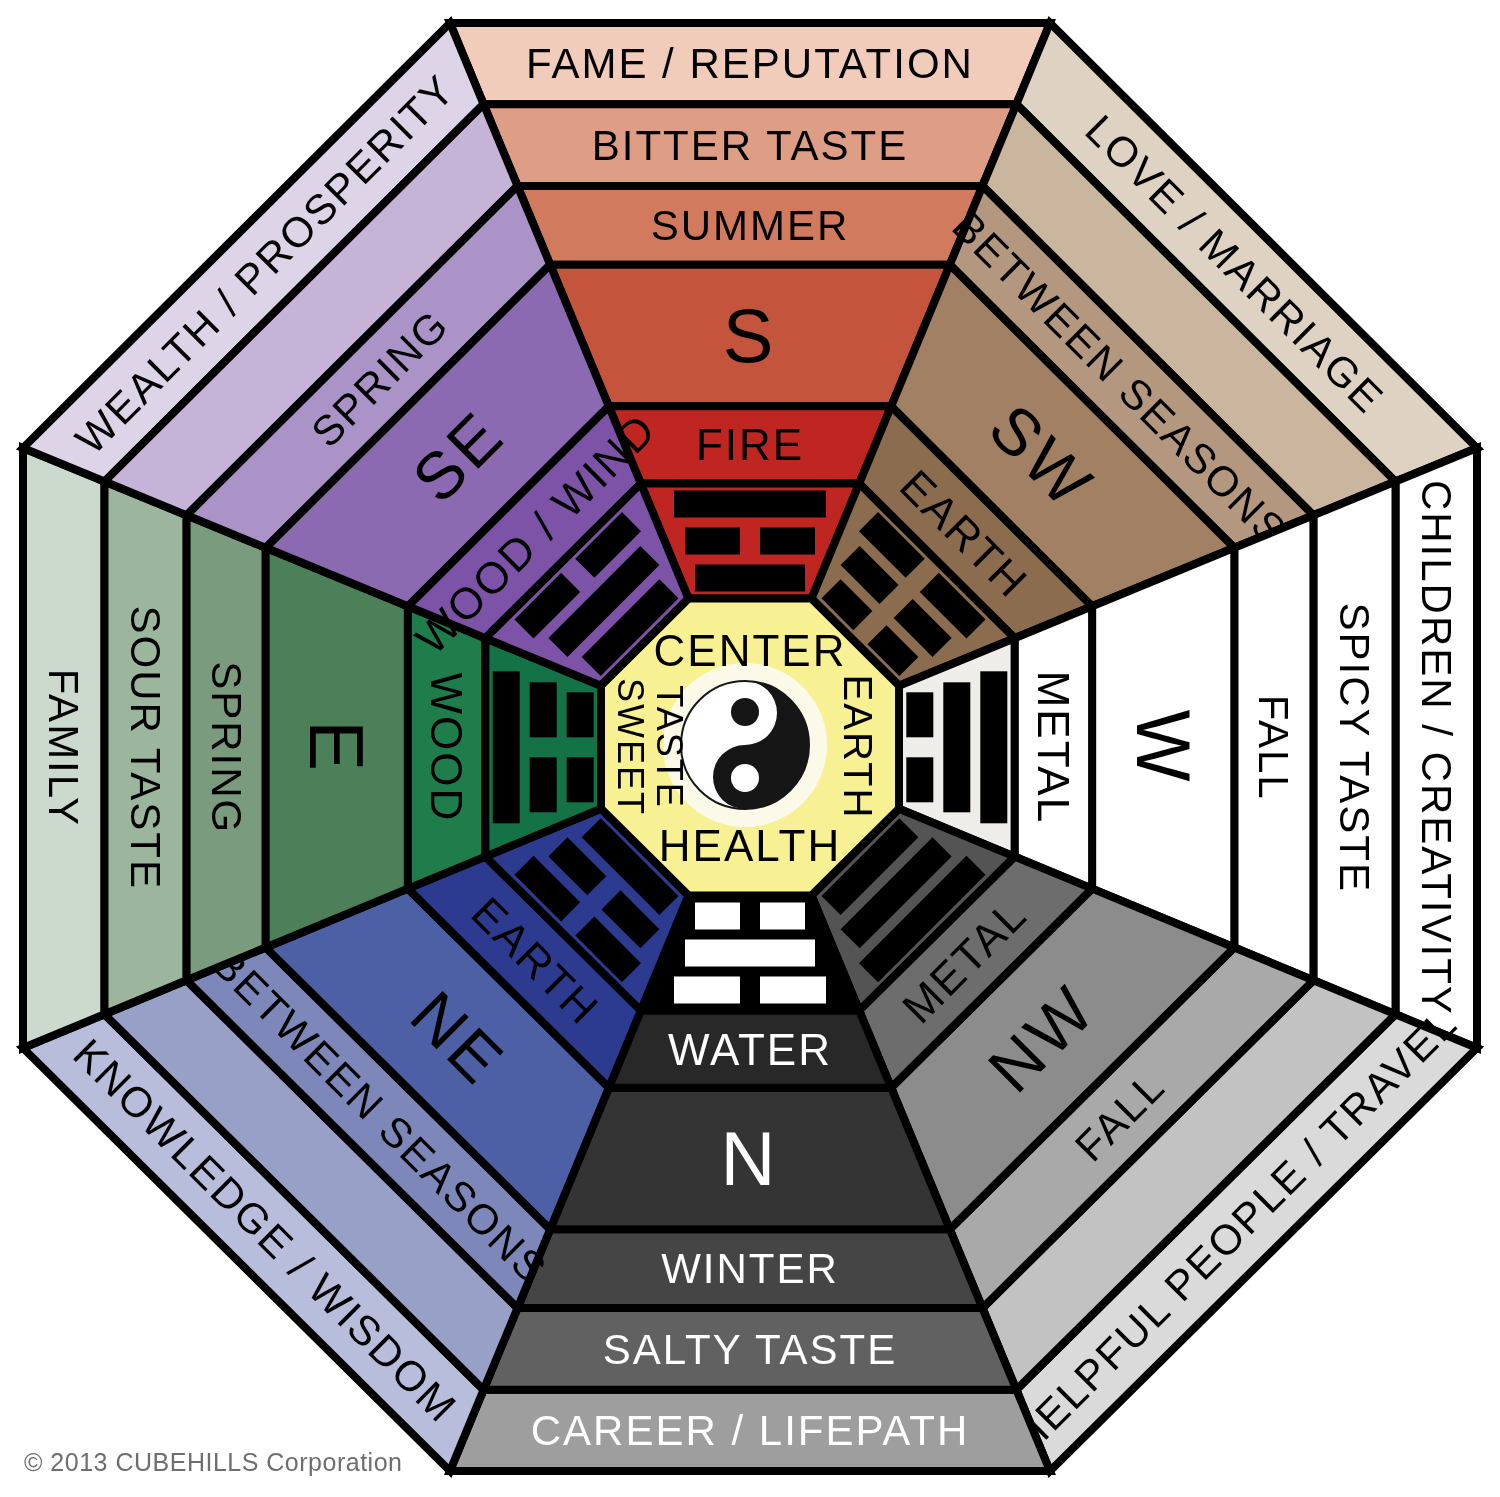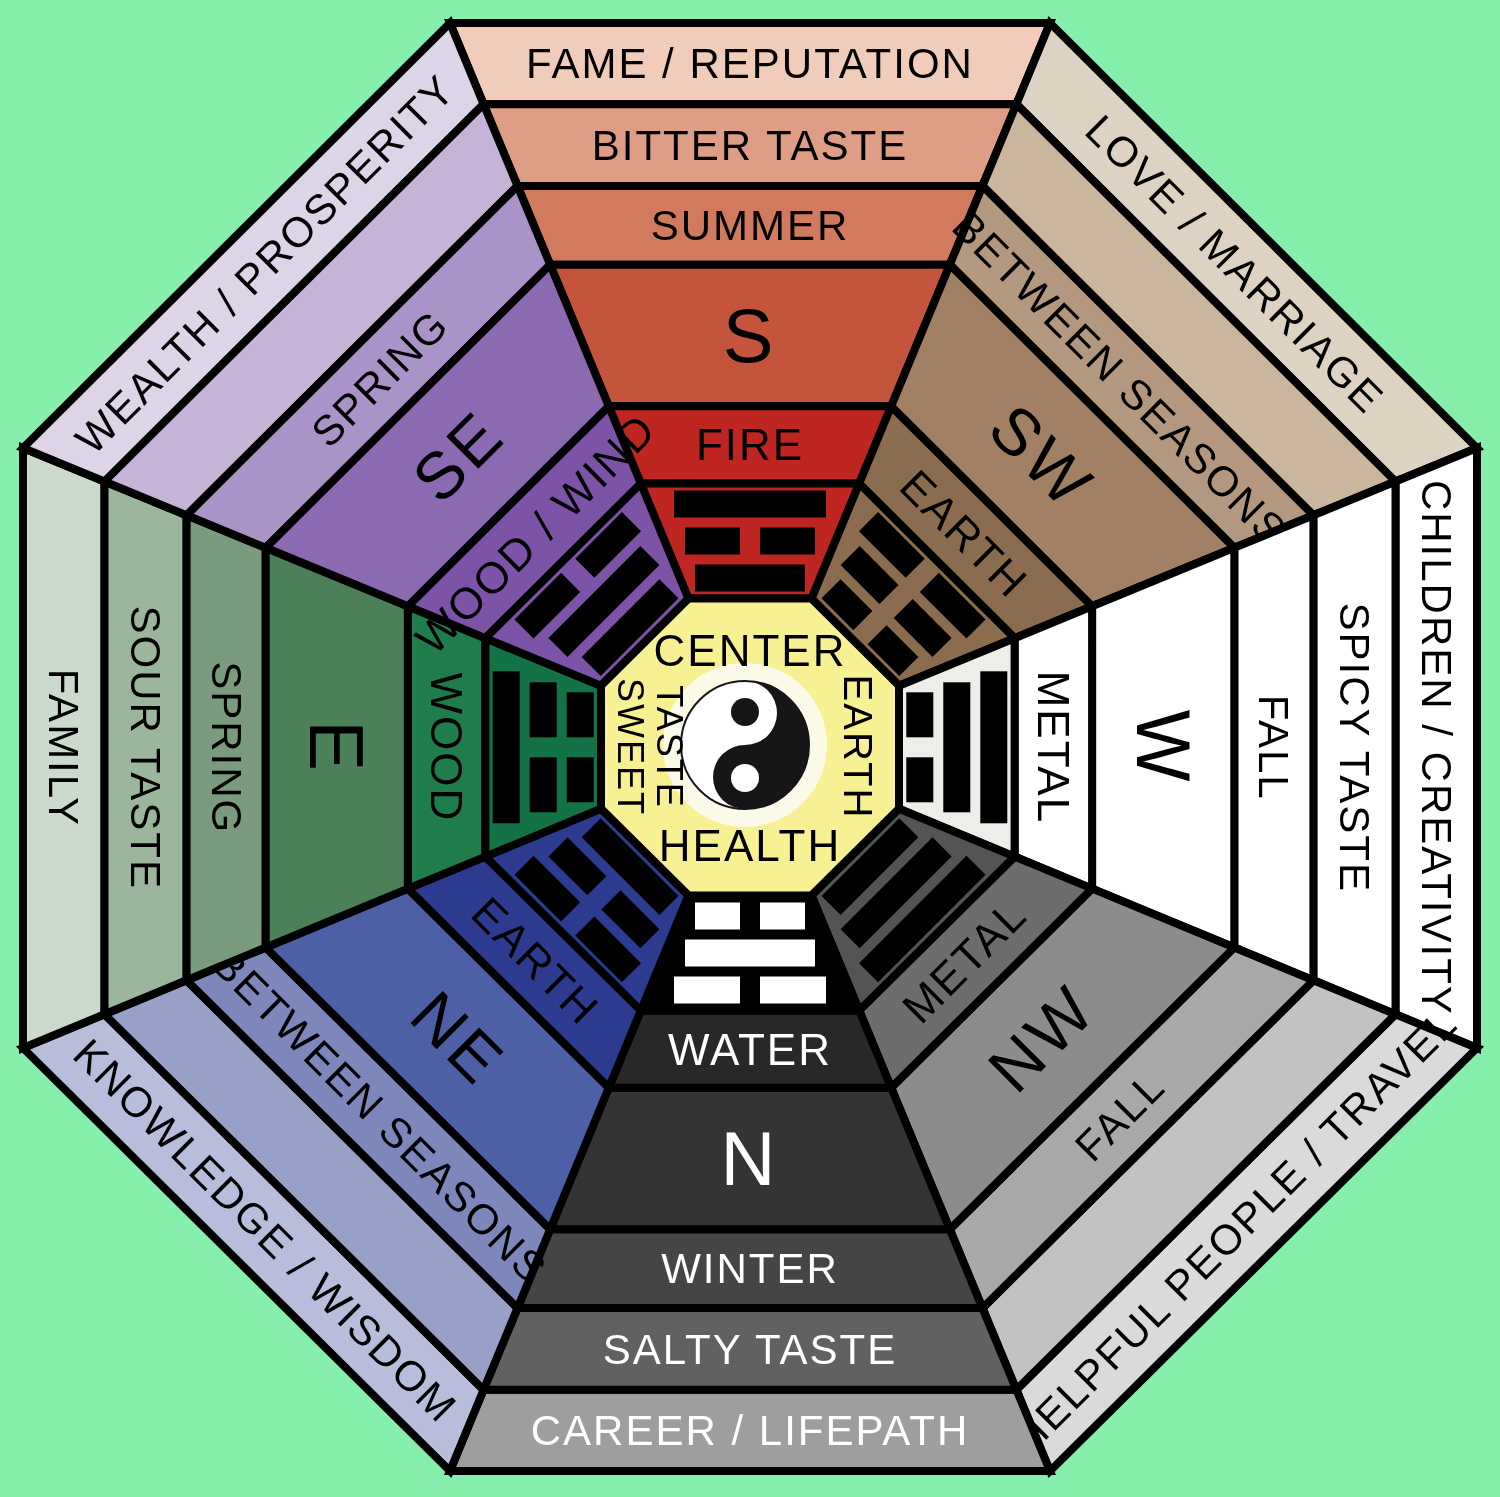--- a/index.html
+++ b/index.html
@@ -1,16 +1,16 @@
 <!DOCTYPE html>
 <html><head>
 <meta charset="utf-8">
 <style>
   html,body{margin:0;padding:0;background:#000;}
-  .stage{position:relative;width:1500px;height:1497px;background:#86efac;overflow:hidden;}
+  .stage{position:relative;width:1500px;height:1497px;background:#ffffff;overflow:hidden;}
   svg text{font-family:"Liberation Sans","DejaVu Sans",sans-serif;}
   .copyright{
     position:absolute;left:24px;top:1448px;
     font-family:"Liberation Sans","DejaVu Sans",sans-serif;
     font-size:25px;color:#6e6e6e;letter-spacing:0.5px;
   }
 </style>
 </head>
 <body>
 
@@ -159,13 +159,14 @@
         <path d="M745,681 A64,64 0 0 1 745,809 A32,32 0 0 1 745,745 A32,32 0 0 0 745,681 Z" fill="#161616"></path>
         <circle cx="745" cy="712" r="14" fill="#161616"></circle>
         <circle cx="745" cy="778" r="14" fill="#ffffff"></circle>
       </g>
       <text x="750" y="650" text-anchor="middle" dominant-baseline="central" font-size="44" fill="#000000" letter-spacing="2" transform="">CENTER</text>
       <text x="750" y="845" text-anchor="middle" dominant-baseline="central" font-size="44" fill="#000000" letter-spacing="2" transform="">HEALTH</text>
       <text x="630" y="747" text-anchor="middle" dominant-baseline="central" font-size="36" fill="#000000" letter-spacing="2" transform="rotate(90 630 747)">SWEET</text>
       <text x="669" y="747" text-anchor="middle" dominant-baseline="central" font-size="36" fill="#000000" letter-spacing="2" transform="rotate(90 669 747)">TASTE</text>
       <text x="858" y="747" text-anchor="middle" dominant-baseline="central" font-size="40" fill="#000000" letter-spacing="2" transform="rotate(90 858 747)">EARTH</text>
     </svg>
+  <div class="copyright">© 2013 CUBEHILLS Corporation</div>
 </div>
 
 </body></html>

